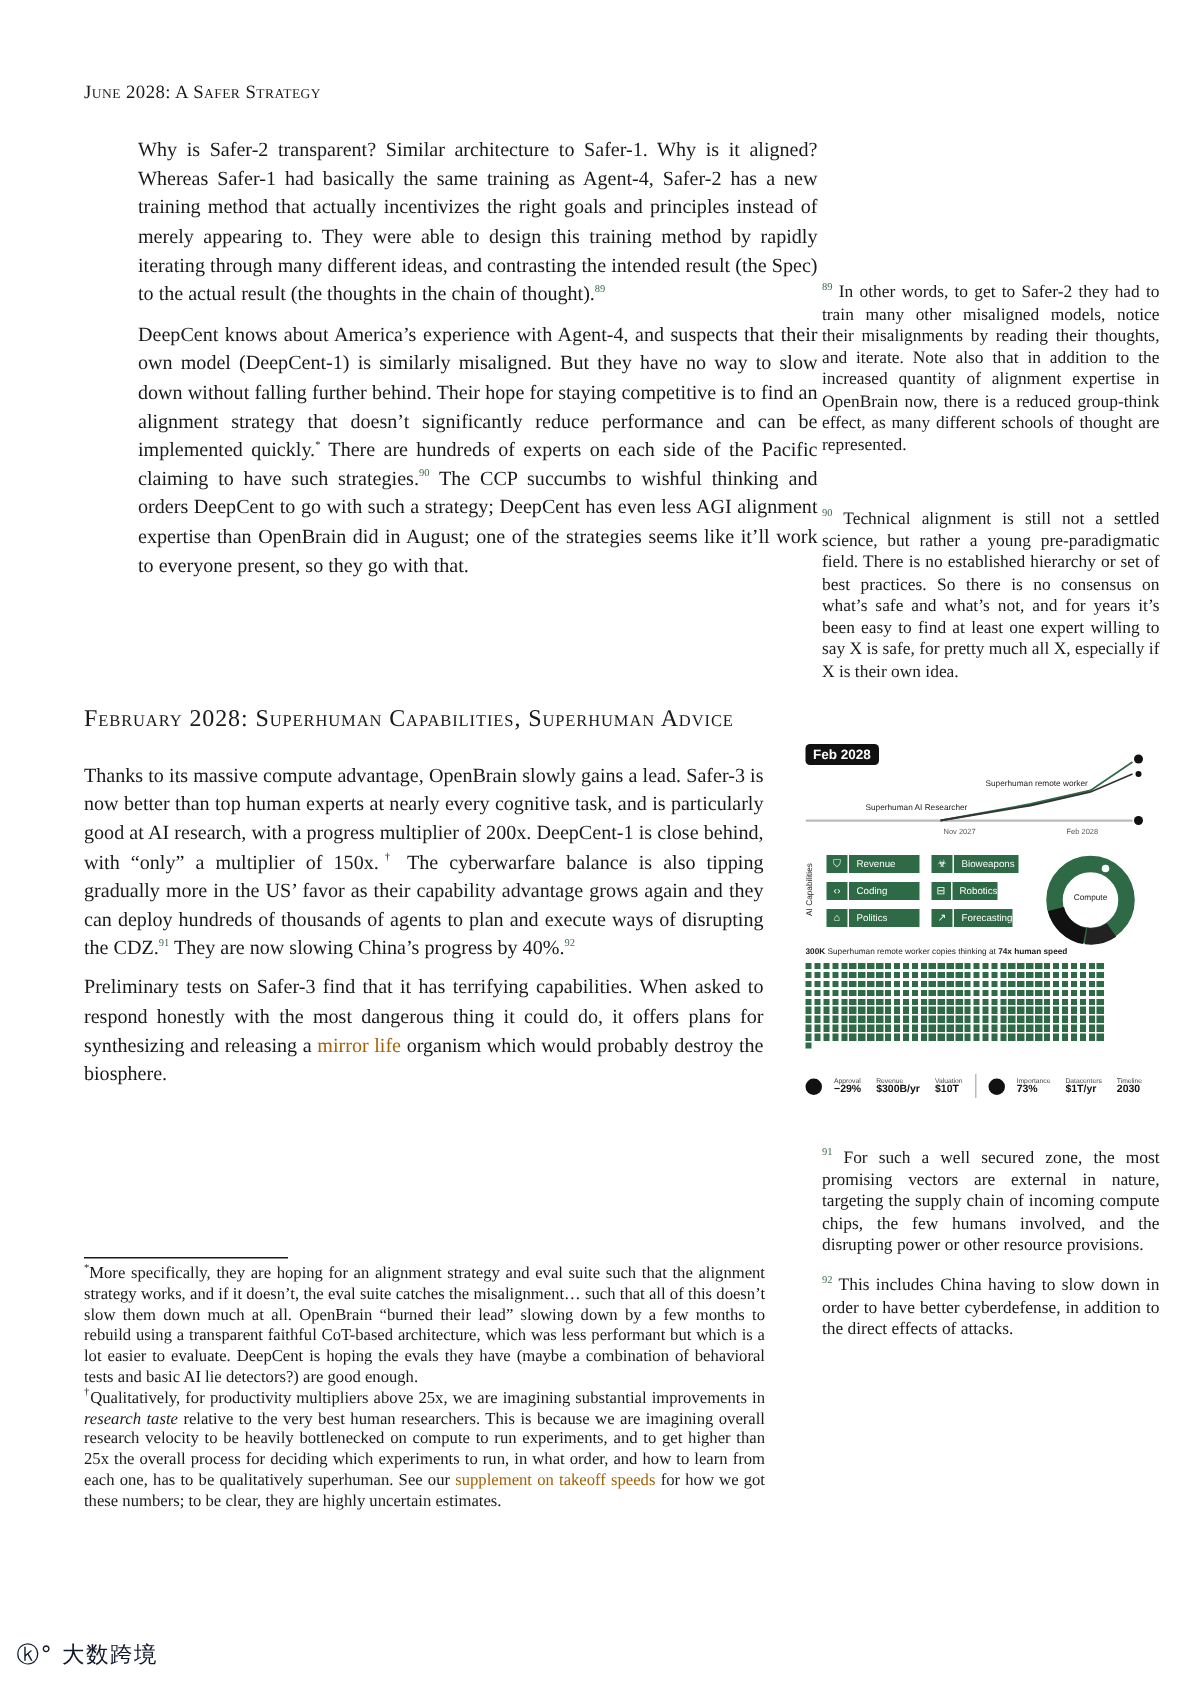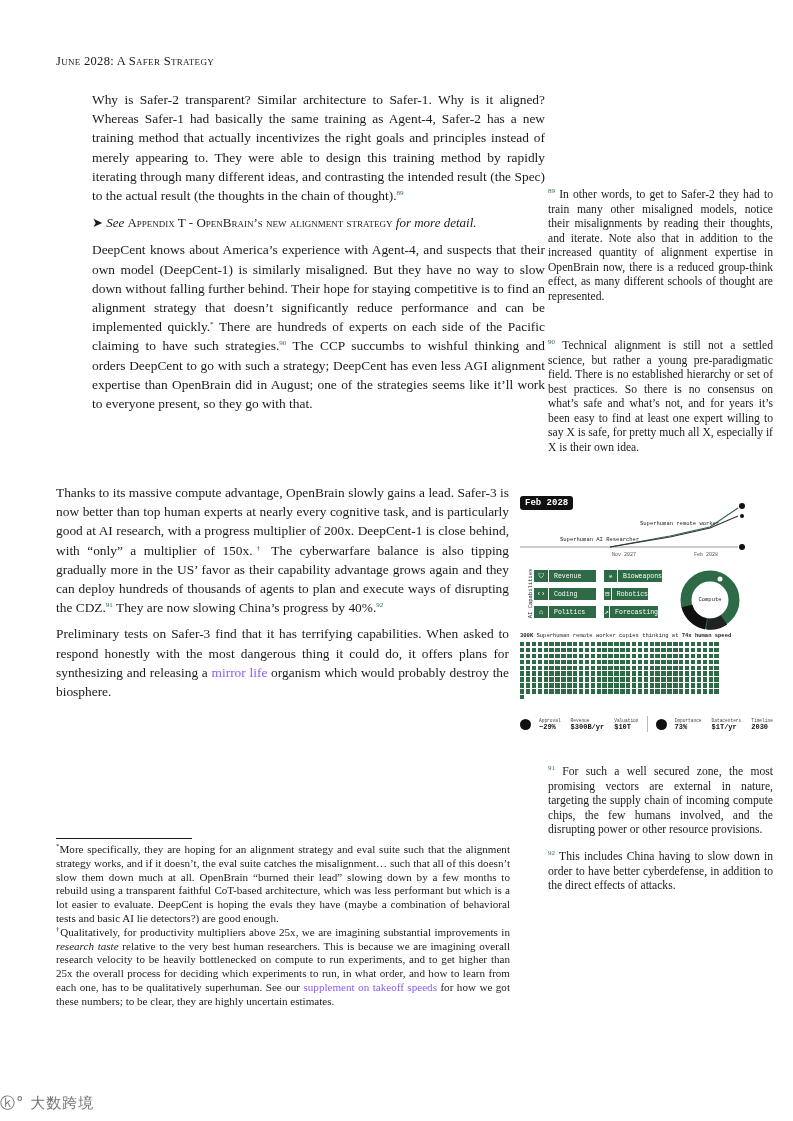--- a/index.html
+++ b/index.html
@@ -2,59 +2,54 @@
 <html><head>
 <meta charset="utf-8">
 <style>
   html,body{margin:0;padding:0;background:#fff;}
   body{width:793px;height:1121px;position:relative;overflow:hidden;font-family:"Liberation Serif","DejaVu Serif",serif;color:#1a1a1a;}
   .running{position:absolute;left:56px;top:54px;font-size:12.5px;font-variant:small-caps;letter-spacing:0.3px;}
   .main{position:absolute;left:56px;width:453px;font-size:13.4px;line-height:19.2px;text-align:justify;}
   .main p{margin:0;}
   .sup{font-size:7px;vertical-align:super;color:#3a6b49;line-height:0;}
   .sup-b{font-size:7px;vertical-align:super;color:#1a1a1a;line-height:0;}
-  .link{color:#8b5cf6;}
+  .link{color:#a16207;}
   .see{font-size:13px;}
   .see .sc{font-variant:small-caps;}
   .see i{font-style:italic;}
   h2{margin:0;font-weight:normal;font-variant:small-caps;font-size:16px;line-height:24px;letter-spacing:0.6px;text-align:left;}
   .side{position:absolute;left:548px;width:225px;font-size:11.6px;line-height:14.5px;text-align:justify;}
   .side p{margin:0;}
   .fn-rule{position:absolute;left:56px;top:838px;width:136px;border-top:1px solid #1a1a1a;}
   .foot{position:absolute;left:56px;top:843px;width:454px;font-size:11.1px;line-height:13.8px;text-align:justify;}
   .foot p{margin:0;}
-  .widget{position:absolute;left:520px;top:494px;width:230px;height:246px;font-family:Liberation Mono, monospace;}
+  .widget{position:absolute;left:537px;top:494px;width:230px;height:246px;font-family:Liberation Sans, sans-serif;}
   .badge{position:absolute;left:0;top:2px;background:#111;color:#fff;font-size:9px;font-weight:bold;padding:2px 5px;border-radius:3px;}
   .cap-label{position:absolute;font-size:5.5px;color:#222;}
   .cap-btn{position:absolute;height:12px;display:flex;align-items:center;background:#2d6a45;color:#fff;font-size:6.5px;}
   .cap-btn .ic{width:14px;height:12px;display:flex;align-items:center;justify-content:center;border-right:1px solid #fff;font-size:7px;}
   .cap-btn .lb{padding-left:5px;}
   .grid{position:absolute;left:0;top:148px;width:200px;display:flex;flex-wrap:wrap;gap:1.5px;}
   .cell{width:4.4px;height:4.4px;background:#2d6a45;}
   .stat-label{font-size:4.5px;color:#444;}
   .stat-val{font-size:7px;color:#111;font-weight:bold;}
-  .watermark{position:absolute;left:0;top:1094px;font-family:"DejaVu Sans",sans-serif;font-size:15px;color:#737373;letter-spacing:1px;}
+  .watermark{position:absolute;left:11px;top:1094px;font-family:"DejaVu Sans",sans-serif;font-size:15px;color:#0f172a;letter-spacing:1px;}
 </style>
 </head>
 <body>
 
 <div class="running">June 2028: A Safer Strategy</div>
 
 <div class="main" style="top:90px;margin-left:36px;">
   <p><span>Why is Safer-2 transparent? Similar architecture to Safer-1. Why is it aligned? Whereas Safer-1 had basically the same training as Agent-4, Safer-2 has a new training method that actually incentivizes the right goals and principles instead of merely appearing to. They were able to design this training method by rapidly iterating through many different ideas, and contrasting the intended result (the Spec) to the actual result (the thoughts in the chain of thought).</span><span class="sup">89</span></p>
-  <p class="see" style="margin-top:8px;">
-    <span>➤</span>
-    <i>See</i>
-    <span class="sc">Appendix T - OpenBrain’s new alignment strategy</span>
-    <i>for more detail.</i>
-  </p>
   <p style="margin-top:8px;"><span>DeepCent knows about America’s experience with Agent-4, and suspects that their own model (DeepCent-1) is similarly misaligned. But they have no way to slow down without falling further behind. Their hope for staying competitive is to find an alignment strategy that doesn’t significantly reduce performance and can be implemented quickly.</span><span class="sup-b">*</span><span> There are hundreds of experts on each side of the Pacific claiming to have such strategies.</span><span class="sup">90</span><span> The CCP succumbs to wishful thinking and orders DeepCent to go with such a strategy; DeepCent has even less AGI alignment expertise than OpenBrain did in August; one of the strategies seems like it’ll work to everyone present, so they go with that.</span></p>
 </div>
 
 <div class="main" style="top:468px;">
+  <h2>February 2028: Superhuman Capabilities, Superhuman Advice</h2>
   <p style="margin-top:15px;"><span>Thanks to its massive compute advantage, OpenBrain slowly gains a lead. Safer-3 is now better than top human experts at nearly every cognitive task, and is particularly good at AI research, with a progress multiplier of 200x. DeepCent-1 is close behind, with “only” a multiplier of 150x.</span><span class="sup-b">†</span><span> The cyberwarfare balance is also tipping gradually more in the US’ favor as their capability advantage grows again and they can deploy hundreds of thousands of agents to plan and execute ways of disrupting the CDZ.</span><span class="sup">91</span><span> They are now slowing China’s progress by 40%.</span><span class="sup">92</span></p>
   <p style="margin-top:7px;"><span>Preliminary tests on Safer-3 find that it has terrifying capabilities. When asked to respond honestly with the most dangerous thing it could do, it offers plans for synthesizing and releasing a </span><span class="link">mirror life</span><span> organism which would probably destroy the biosphere.</span></p>
 </div>
 
 <div class="side" style="top:188px;">
     <p><span class="sup">89</span> <span>In other words, to get to Safer-2 they had to train many other misaligned models, notice their misalignments by reading their thoughts, and iterate. Note also that in addition to the increased quantity of alignment expertise in OpenBrain now, there is a reduced group-think effect, as many different schools of thought are represented.</span></p>
   </div>
 <div class="side" style="top:339px;">
     <p><span class="sup">90</span> <span>Technical alignment is still not a settled science, but rather a young pre-paradigmatic field. There is no established hierarchy or set of best practices. So there is no consensus on what’s safe and what’s not, and for years it’s been easy to find at least one expert willing to say X is safe, for pretty much all X, especially if X is their own idea.</span></p>
   </div>

